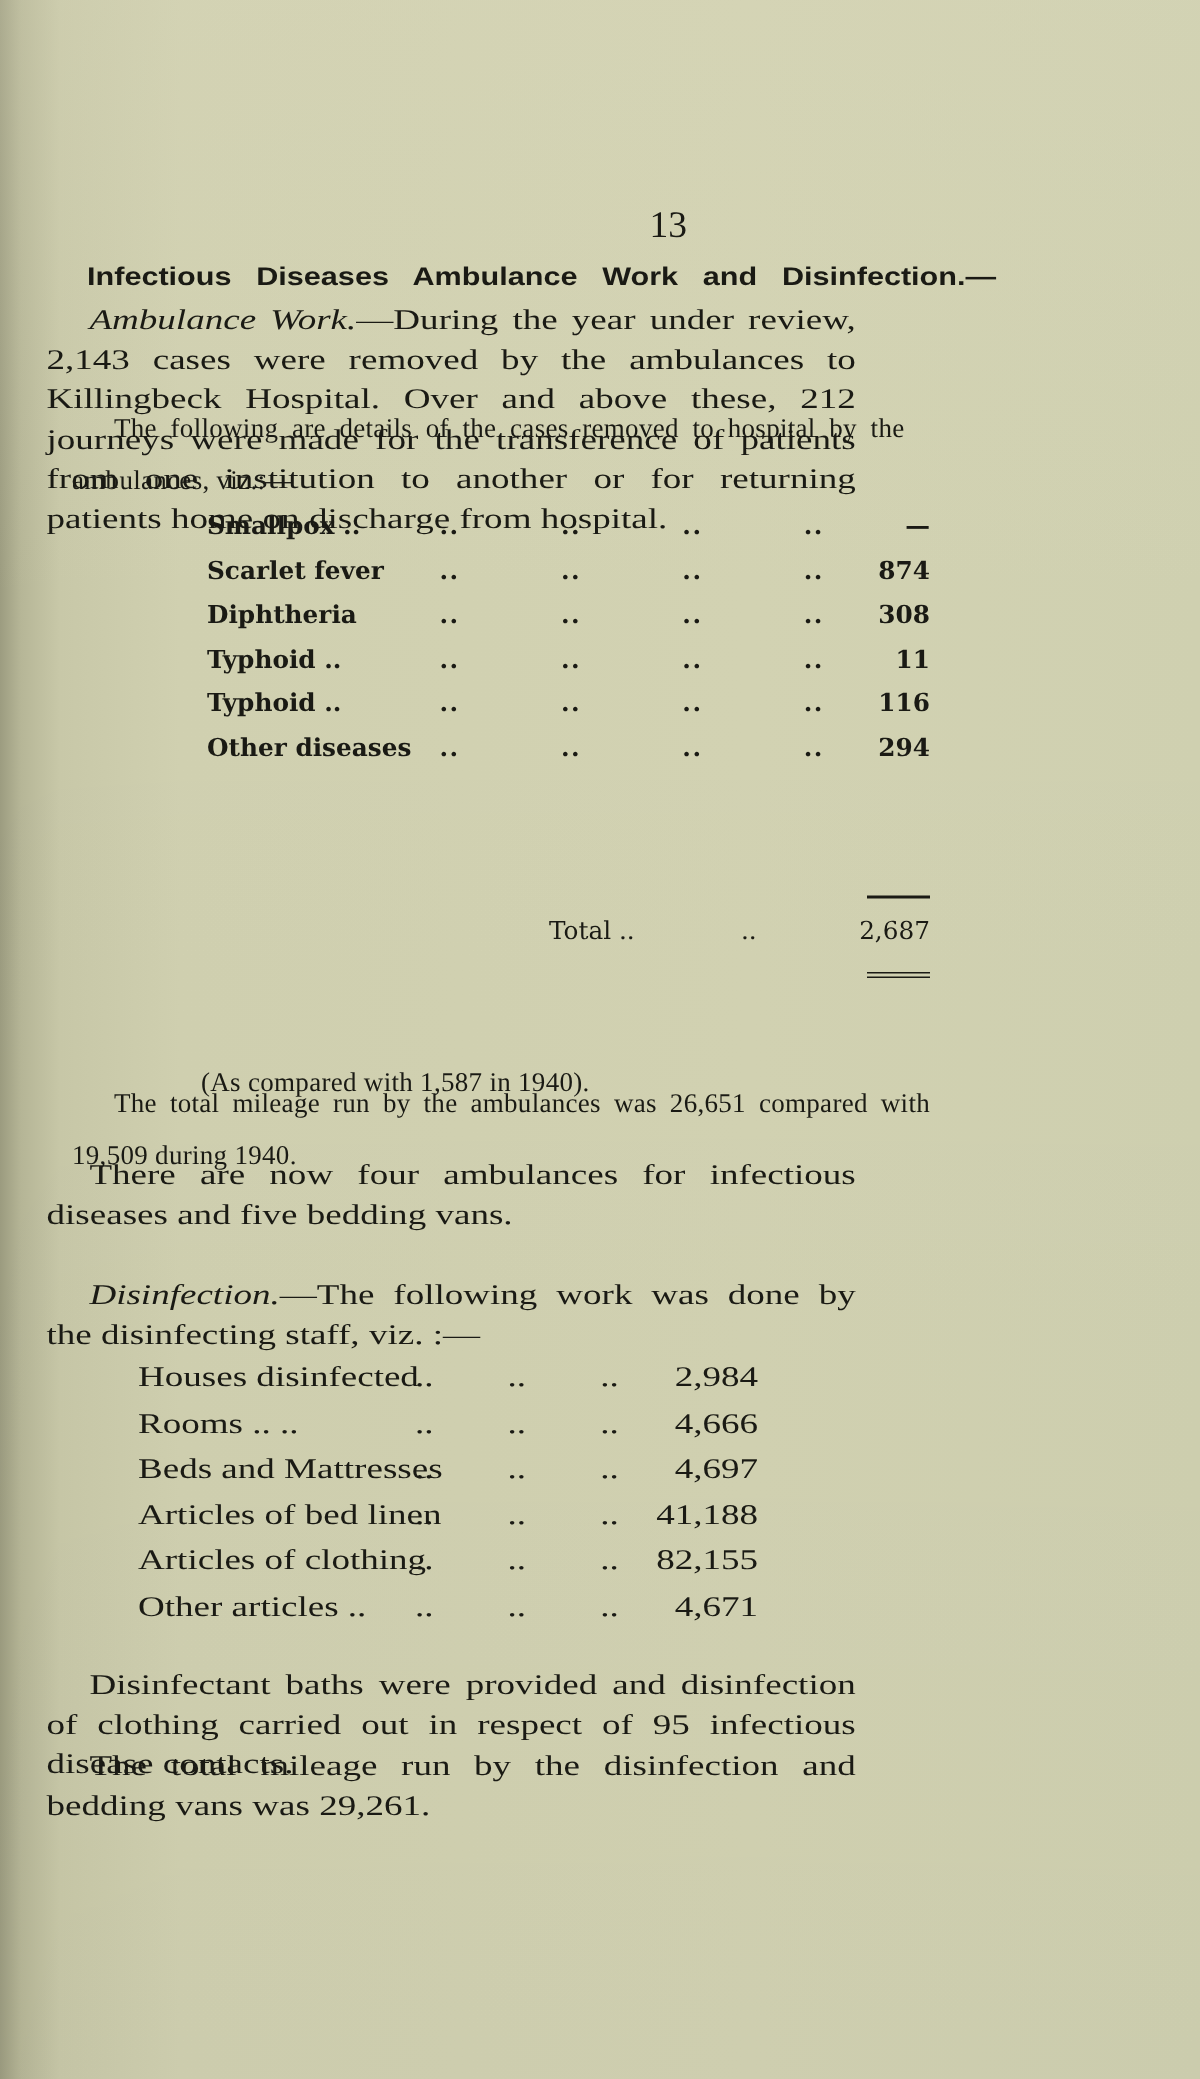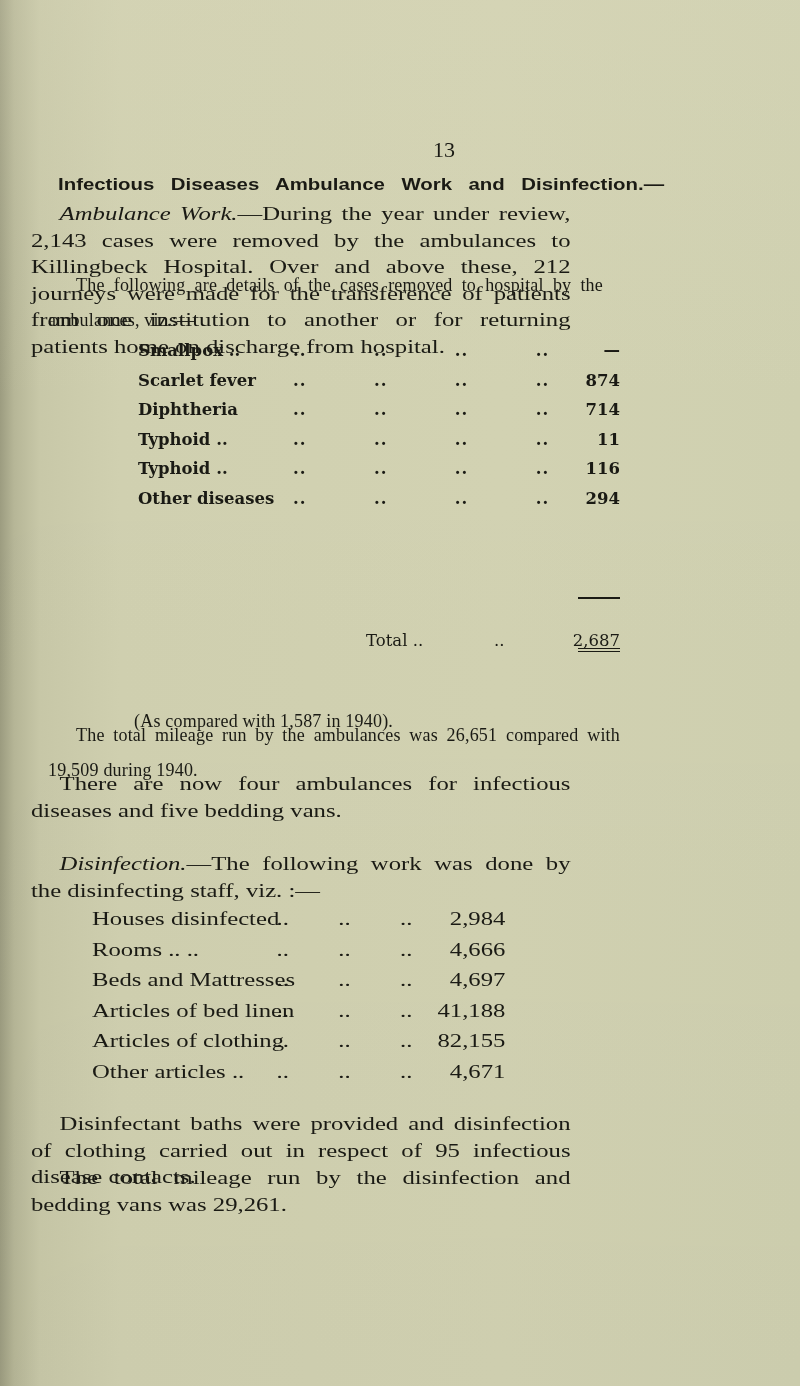--- a/index.html
+++ b/index.html
@@ -18,21 +18,21 @@
     .page-shade {
       position: absolute;
       left: 0; top: 0; right: 0; bottom: 0;
       background: linear-gradient(to bottom, rgba(220,218,190,0.25) 0px, rgba(0,0,0,0) 400px, rgba(0,0,0,0.02) 1386px);
       pointer-events: none;
     }
     .page-number {
       position: absolute;
       left: 433px;
       top: 137px;
-      font-size: 22px;
+      font-size: 25px;
       font-family: "Liberation Serif", serif;
     }
     .heading {
       position: absolute;
       left: 58px;
       top: 175px;
       width: 390px;
       font-family: "Liberation Sans", sans-serif;
       font-weight: bold;
       font-size: 17px;
@@ -153,42 +153,42 @@
     <span class="value">—</span>
   </div>
   <div class="t1-row">
     <span class="label">Scarlet fever</span>
     <span class="dots" style="left:155px">..&nbsp;&nbsp;&nbsp;&nbsp;&nbsp;&nbsp;&nbsp;&nbsp;&nbsp;&nbsp;..&nbsp;&nbsp;&nbsp;&nbsp;&nbsp;&nbsp;&nbsp;&nbsp;&nbsp;&nbsp;..&nbsp;&nbsp;&nbsp;&nbsp;&nbsp;&nbsp;&nbsp;&nbsp;&nbsp;&nbsp;..</span>
     <span class="value">874</span>
   </div>
   <div class="t1-row">
     <span class="label">Diphtheria</span>
     <span class="dots" style="left:155px">..&nbsp;&nbsp;&nbsp;&nbsp;&nbsp;&nbsp;&nbsp;&nbsp;&nbsp;&nbsp;..&nbsp;&nbsp;&nbsp;&nbsp;&nbsp;&nbsp;&nbsp;&nbsp;&nbsp;&nbsp;..&nbsp;&nbsp;&nbsp;&nbsp;&nbsp;&nbsp;&nbsp;&nbsp;&nbsp;&nbsp;..</span>
-    <span class="value">714</span>
+    <span class="value">308</span>
   </div>
   <div class="t1-row">
     <span class="label">Typhoid ..</span>
     <span class="dots" style="left:155px">..&nbsp;&nbsp;&nbsp;&nbsp;&nbsp;&nbsp;&nbsp;&nbsp;&nbsp;&nbsp;..&nbsp;&nbsp;&nbsp;&nbsp;&nbsp;&nbsp;&nbsp;&nbsp;&nbsp;&nbsp;..&nbsp;&nbsp;&nbsp;&nbsp;&nbsp;&nbsp;&nbsp;&nbsp;&nbsp;&nbsp;..</span>
     <span class="value">11</span>
   </div>
   <div class="t1-row">
     <span class="label">Typhoid   ..</span>
     <span class="dots" style="left:155px">..&nbsp;&nbsp;&nbsp;&nbsp;&nbsp;&nbsp;&nbsp;&nbsp;&nbsp;&nbsp;..&nbsp;&nbsp;&nbsp;&nbsp;&nbsp;&nbsp;&nbsp;&nbsp;&nbsp;&nbsp;..&nbsp;&nbsp;&nbsp;&nbsp;&nbsp;&nbsp;&nbsp;&nbsp;&nbsp;&nbsp;..</span>
     <span class="value">116</span>
   </div>
   <div class="t1-row">
     <span class="label">Other diseases</span>
     <span class="dots" style="left:155px">..&nbsp;&nbsp;&nbsp;&nbsp;&nbsp;&nbsp;&nbsp;&nbsp;&nbsp;&nbsp;..&nbsp;&nbsp;&nbsp;&nbsp;&nbsp;&nbsp;&nbsp;&nbsp;&nbsp;&nbsp;..&nbsp;&nbsp;&nbsp;&nbsp;&nbsp;&nbsp;&nbsp;&nbsp;&nbsp;&nbsp;..</span>
     <span class="value">294</span>
   </div>
 </div>
 
 <div class="t1-total-rule" style="top: 597px; left: 578px;"></div>
 
-<div style="position:absolute; top: 611px; left: 138px; width: 482px; height: 30px; font-family: 'DejaVu Serif', serif; font-size: 16.5px; margin-top: 20px;">
+<div style="position:absolute; top: 611px; left: 138px; width: 482px; height: 30px; font-family: 'DejaVu Serif', serif; font-size: 16.5px;">
   <span style="position:absolute; left: 228px;">Total ..</span>
   <span style="position:absolute; left: 356px;">..</span>
   <span style="position:absolute; right: 0;">2,687</span>
 </div>
 
 <div class="t1-double-rule" style="top: 648px; left: 578px;"></div>
 
 <div class="para-serif" style="top: 669px; left: 134px; width: 480px; margin-top: 35px;">(As compared with 1,587 in 1940).</div>
 
 <div class="para-serif" style="top: 704px; left: 48px; width: 572px; margin-top: 14px;"><span class="indent"></span><span>The total mileage run by the ambulances was 26,651 compared with 19,509 during 1940.</span></div>

